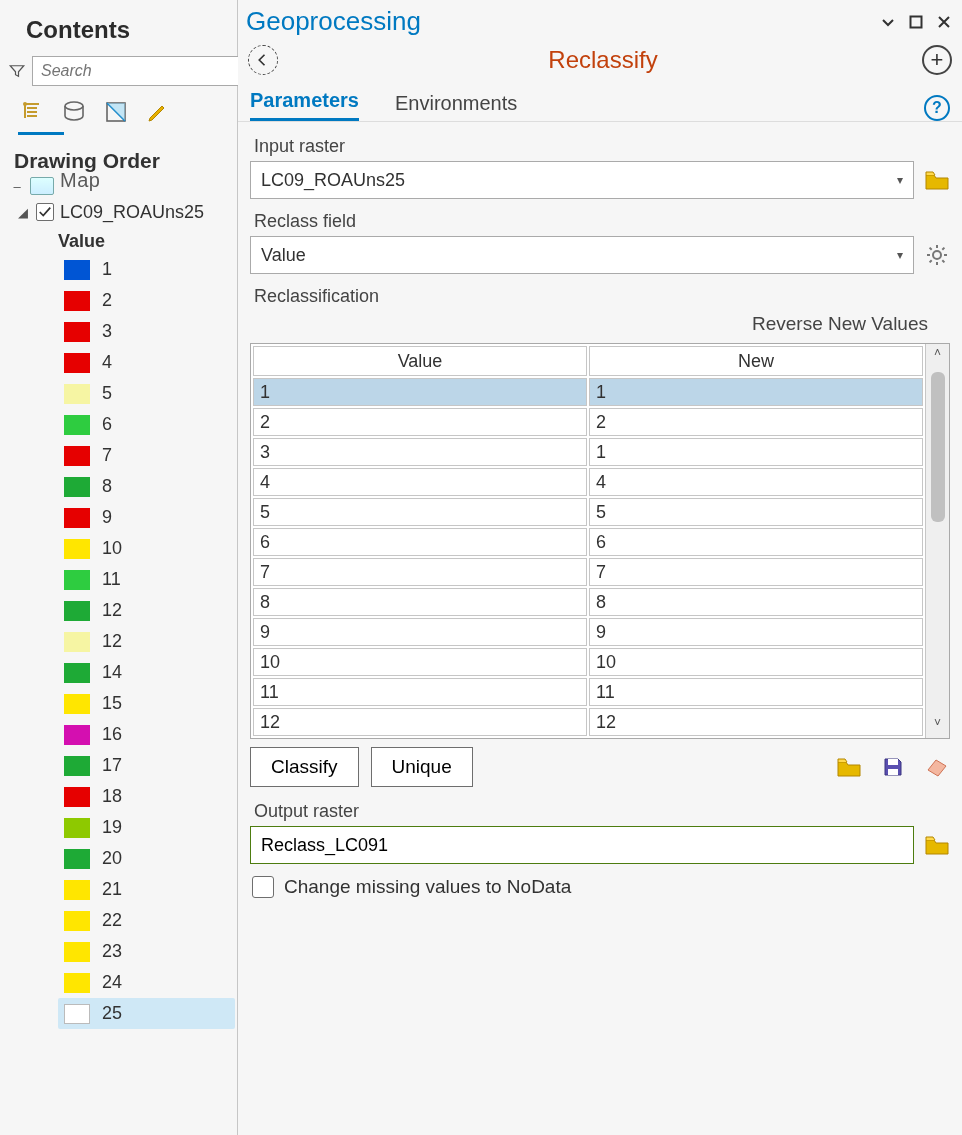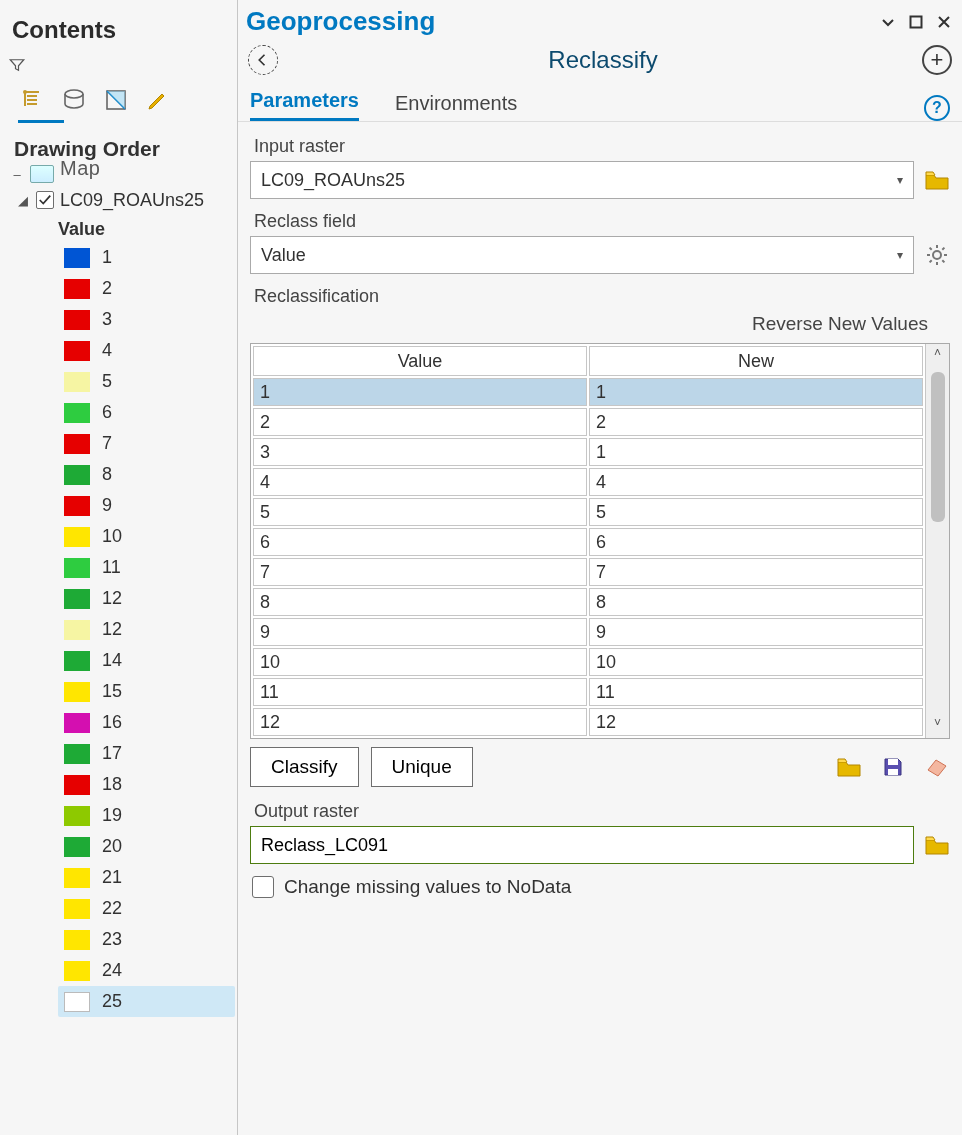--- a/index.html
+++ b/index.html
@@ -1,19 +1,19 @@
 <!DOCTYPE html>
 <html><head>
 <meta charset="utf-8">
 <style>
   * { box-sizing: border-box; }
   body { margin: 0; font-family: "Segoe UI", Arial, sans-serif; font-size: 16px; color: #323232; background: #fff; width: 962px; height: 1135px; overflow: hidden; display: flex;}
   
   .contents-pane { width: 238px; background: #f6f6f6; border-right: 1px solid #c6c6c6; display: flex; flex-direction: column; padding-top: 6px; }
-  .contents-pane h1 { margin: 10px 14px 12px 12px; font-size: 24px; font-weight: 600; color: #2b2b2b;}
+  .contents-pane h1 { margin: 10px 14px 12px 26px; font-size: 24px; font-weight: 600; color: #2b2b2b;}
   .search-row { display: flex; align-items: center; padding: 0 8px 10px 8px; gap: 6px;}
   .filter-icon svg { width: 18px; height: 18px; }
   .search-input { flex: 1; height: 30px; border: 1px solid #a9a9a9; background: #fff; padding: 0 8px; font-style: italic; color: #888; font-size: 16px;}
   .toolbar-row { display: flex; gap: 14px; padding: 2px 10px 6px 18px; align-items: center;}
   .toolbar-row .tbico { width: 28px; height: 28px; display: flex; align-items: center; justify-content: center; }
   .active-underline { height: 3px; width: 46px; background: #0079c1; margin: 0 0 14px 18px; }
   .drawing-order { font-size: 21px; font-weight: 600; margin: 0 14px 0 14px; }
   .tree { padding: 0 2px 0 8px; font-size: 17px; }
   .tree-row { display: flex; align-items: center; height: 26px; gap: 6px; padding-left: 2px; }
   .map-row { color: #5a5a5a; height: 26px; overflow: hidden;}
@@ -25,28 +25,28 @@
   .value-heading { font-size: 18px; font-weight: 600; margin: 6px 0 2px 50px; }
   .legend-list { margin-left: 50px; }
   .legend-row { display: flex; align-items: center; height: 31px; gap: 12px; padding: 0 6px 0 6px; border-radius: 2px;}
   .legend-row.selected { background: #cfe8f6; }
   .swatch { width: 26px; height: 20px; display: inline-block; border: 0; }
   .swatch.blank { background: #fff; border: 1px solid #bbb;}
   .legend-num { font-size: 18px; }
   .mapicon { width: 24px; height: 18px; border: 1px solid #7aa; background: linear-gradient(#dff,#cef); position: relative; border-radius: 2px;}
   
   .gp-pane { flex: 1; background: #f6f6f6; display: flex; flex-direction: column; }
-  .gp-header-row { display: flex; align-items: center; padding: 6px 8px 4px 8px; font-weight: bold; }
+  .gp-header-row { display: flex; align-items: center; padding: 6px 8px 4px 8px; }
   .gp-title { color: #0079c1; font-size: 26px; flex: 1; }
   .winctrl { display: flex; gap: 8px; align-items: center; }
   .winctrl span { width: 20px; height: 20px; display: inline-flex; align-items: center; justify-content: center; color: #323232; }
   .toolname-row { display: flex; align-items: center; padding: 4px 10px 8px 10px; }
   .back-btn { width: 30px; height: 30px; border: 1px dashed #444; border-radius: 50%; display: flex; align-items: center; justify-content: center; margin-right: 6px;}
   .back-btn svg { width: 18px; height: 18px; }
-  .toolname { flex: 1; text-align: center; font-size: 24px; color: #0c4a6e; }
+  .toolname { flex: 1; text-align: center; font-size: 24px; color: #c2410c; }
   .plus-btn { width: 30px; height: 30px; border: 2px solid #444; border-radius: 50%; display: flex; align-items: center; justify-content: center; font-size: 22px; line-height: 1; }
   .tabs-row { display: flex; align-items: flex-end; padding: 0 12px; gap: 36px; }
   .tab { font-size: 20px; padding: 6px 0; color: #444; }
   .tab.active { color: #0079c1; font-weight: 600; border-bottom: 3px solid #0079c1; }
   .help-icon { margin-left: auto; width: 26px; height: 26px; border: 2px solid #0079c1; border-radius: 50%; display: flex; align-items: center; justify-content: center; color: #0079c1; font-weight: bold; font-size: 16px;}
   .tabs-divider { height: 1px; background: #ddd; margin: 0 0 10px 0;}
   .params-body { padding: 0 12px; overflow: auto; }
   .field-label { font-size: 18px; color: #444; margin: 4px 0 4px 4px; }
   .field-row { display: flex; align-items: center; gap: 10px; margin-bottom: 12px;}
   .combo { flex: 1; height: 38px; background: #fff; border: 1px solid #aaa; display: flex; align-items: center; padding: 0 10px; font-size: 18px; position: relative;}
@@ -79,20 +79,21 @@
 
 <div class="contents-pane">
   <h1>Contents</h1>
 
   <div class="search-row">
     <span class="filter-icon">
       <svg viewBox="0 0 24 24">
           <path d="M3 5h18l-7 8v6l-4-2v-4z" fill="none" stroke="#555" stroke-width="1.6"></path>
         </svg>
     </span>
+    <input class="search-input" placeholder="Search" style="">
   </div>
 
   <div class="toolbar-row">
     <span class="tbico">
       <svg width="26" height="26" viewBox="0 0 26 26">
           <path d="M6 5h14M6 5v14 M8 9h10M8 13h10M8 17h10" stroke="#c59b2d" stroke-width="2" fill="none"></path>
           <circle cx="6" cy="5" r="2" fill="#c59b2d"></circle>
         </svg>
     </span>
     <span class="tbico">

